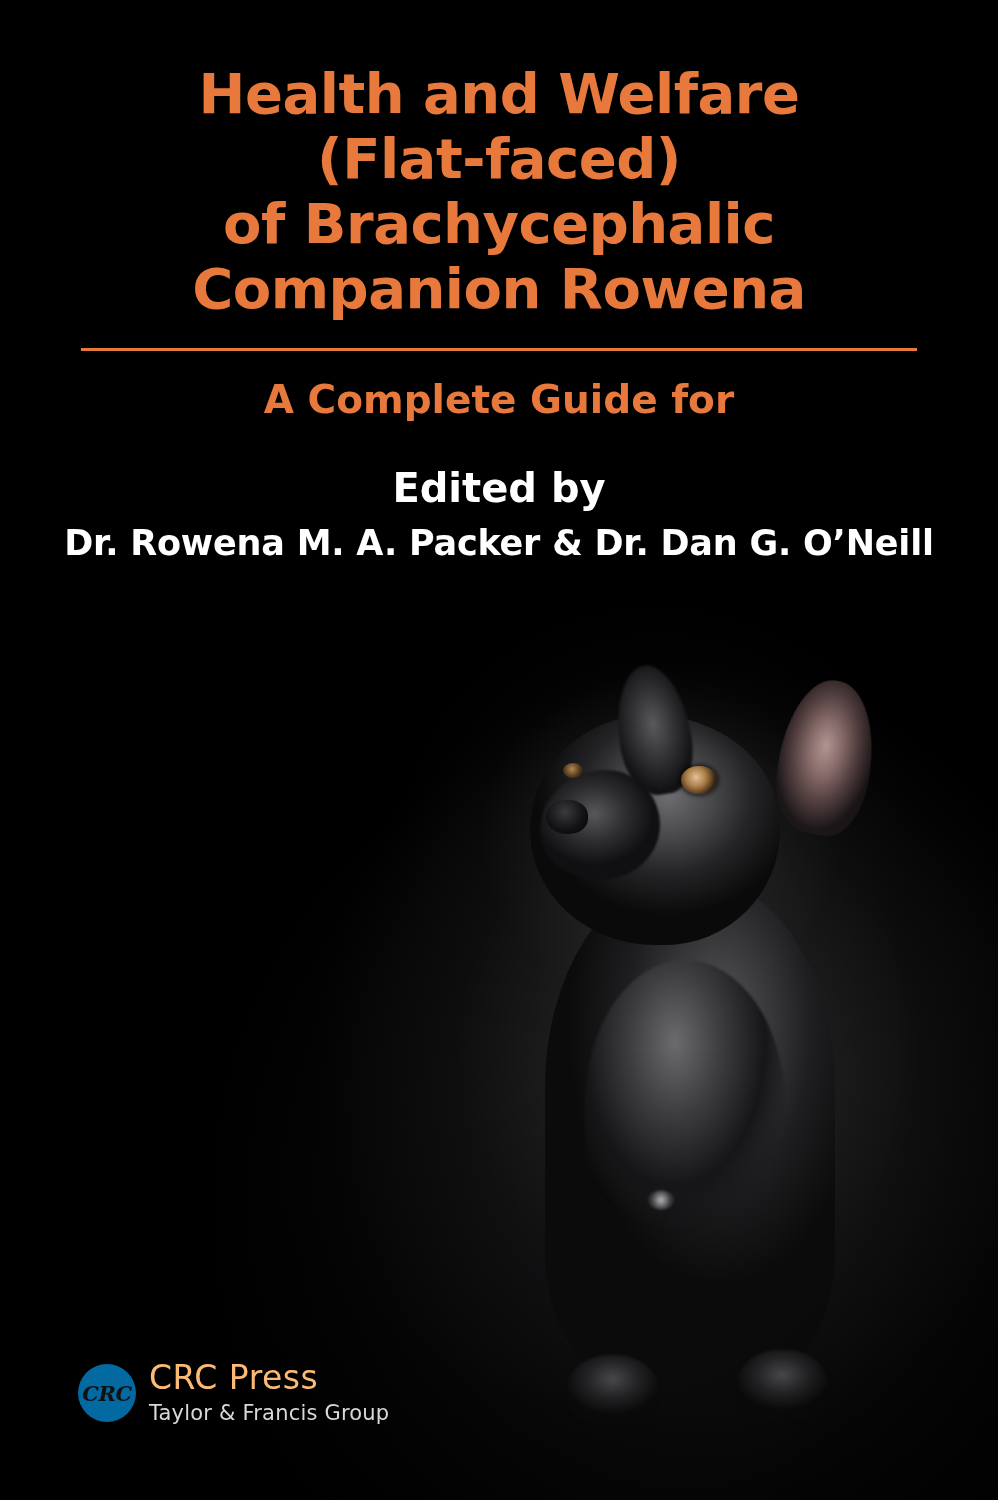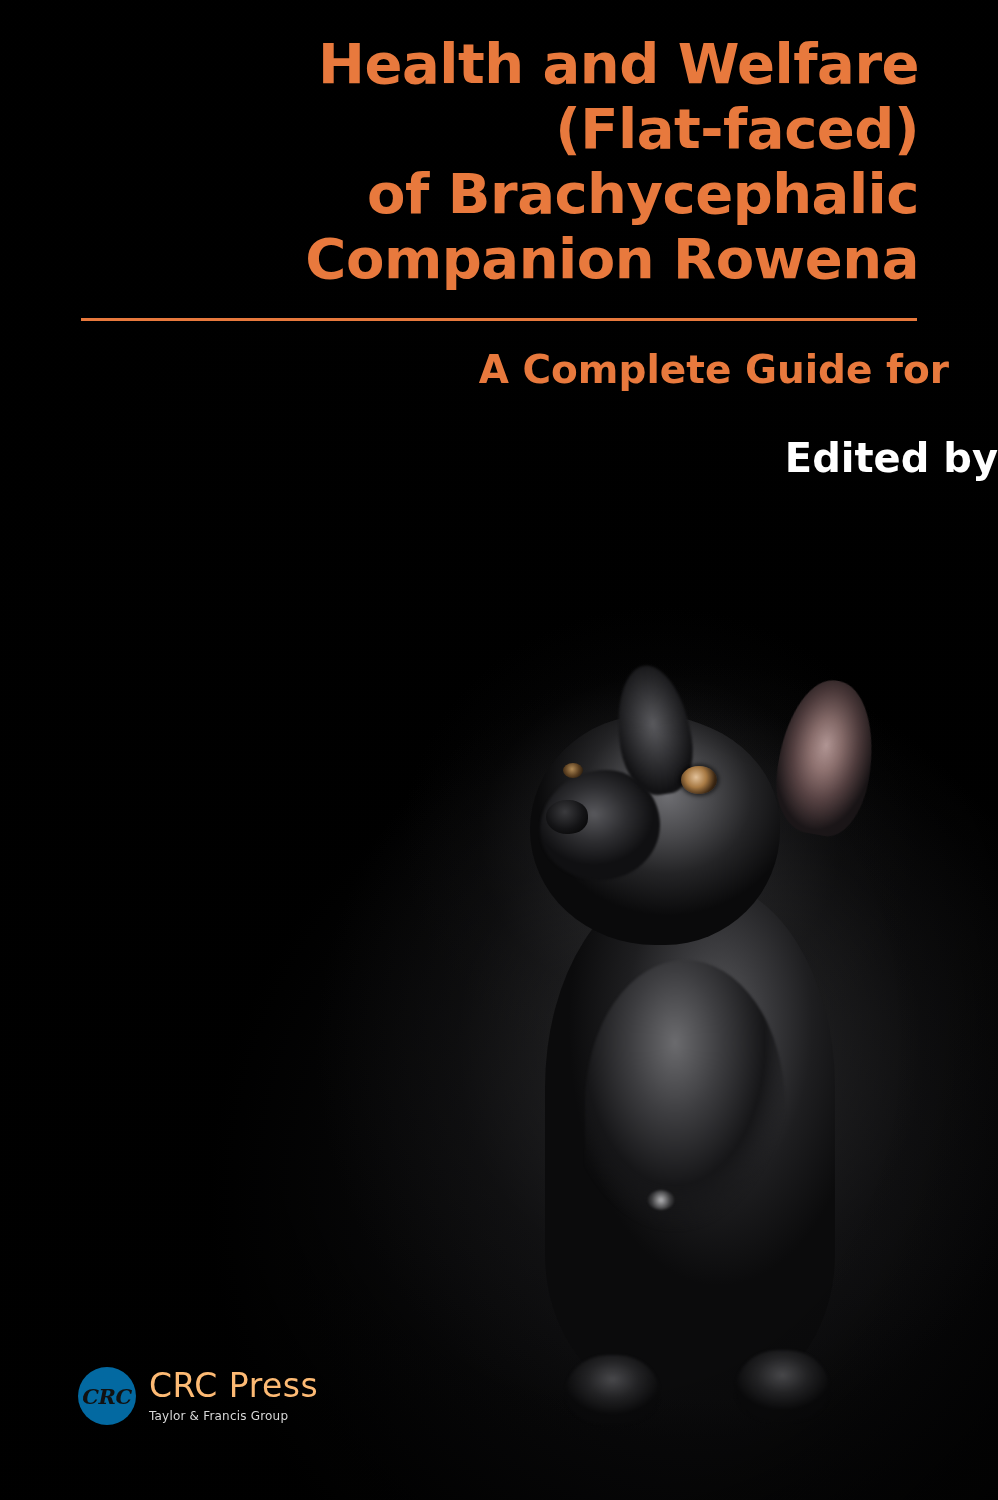--- a/index.html
+++ b/index.html
@@ -162,22 +162,22 @@
     background: radial-gradient(ellipse 760px 900px at 62% 70%, rgba(0,0,0,0) 35%, rgba(0,0,0,0.55) 75%, rgba(0,0,0,0.9) 100%);
     pointer-events: none;
   }
 
   
   .text-block {
     position: absolute;
     left: 0;
     top: 0;
     width: 998px;
-    padding-top: 32px;
-    text-align: right;
+    padding-top: 62px;
+    text-align: center;
     z-index: 5;
   }
   .main-title {
     color: #e8793d;
     font-family: "DejaVu Sans", sans-serif;
     font-weight: bold;
     font-size: 56px;
     line-height: 1.16;
     letter-spacing: -0.5px;
     margin: 0 auto;
@@ -254,21 +254,21 @@
   .crc-name {
     color: #fdba74;
     font-family: "DejaVu Sans", sans-serif;
     font-size: 33px;
     line-height: 1;
     letter-spacing: 0.5px;
   }
   .crc-group {
     color: #d8d8d8;
     font-family: "DejaVu Sans", sans-serif;
-    font-size: 12px;
+    font-size: 21px;
     margin-top: 7px;
     letter-spacing: 0.2px;
   }
 </style>
 </head>
 <body>
 
 <div class="cover">
 
   <div class="photo-layer">
@@ -296,20 +296,21 @@
       <span class="line">Companion Rowena</span>
     </h1>
 
     <hr class="rule">
 
     <h2 class="subtitle">
       <span class="line">A Complete Guide for</span>
     </h2>
 
     <div class="edited-by">Edited by</div>
+    <div class="editors">Dr. Rowena M. A. Packer &amp; Dr. Dan G. O’Neill</div>
   </div>
 
   <div class="publisher">
     <div class="crc-mark">
       <span>CRC</span>
     </div>
     <div class="crc-text">
       <div class="crc-name">CRC Press</div>
       <div class="crc-group">Taylor &amp; Francis Group</div>
     </div>

